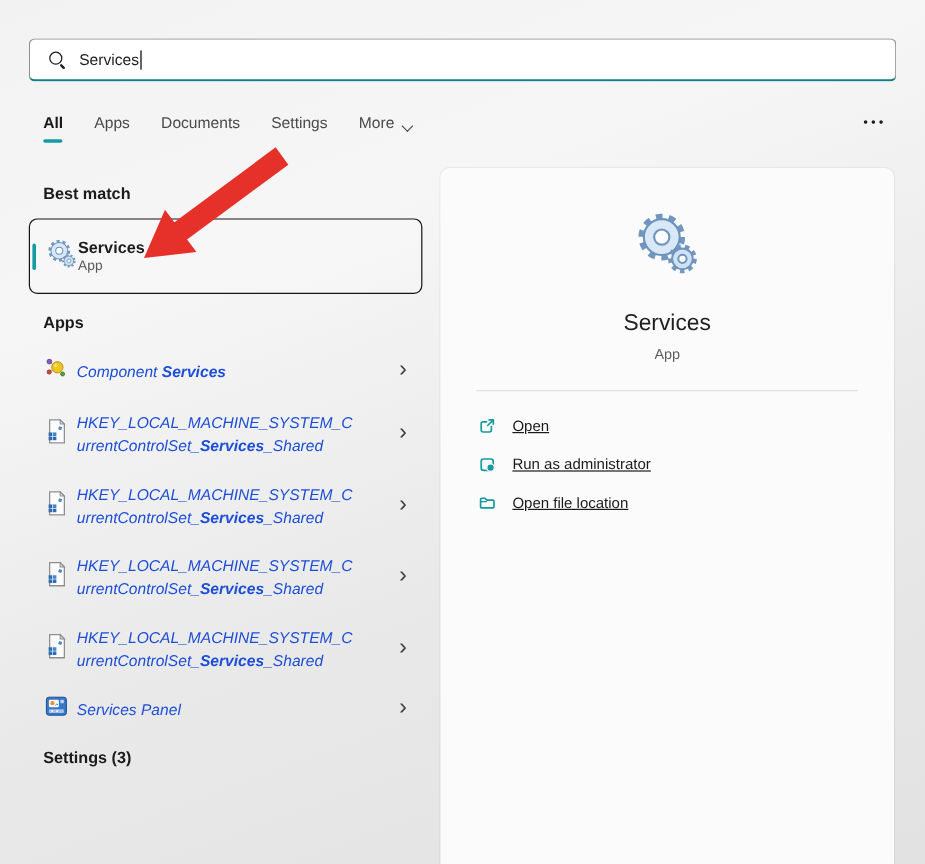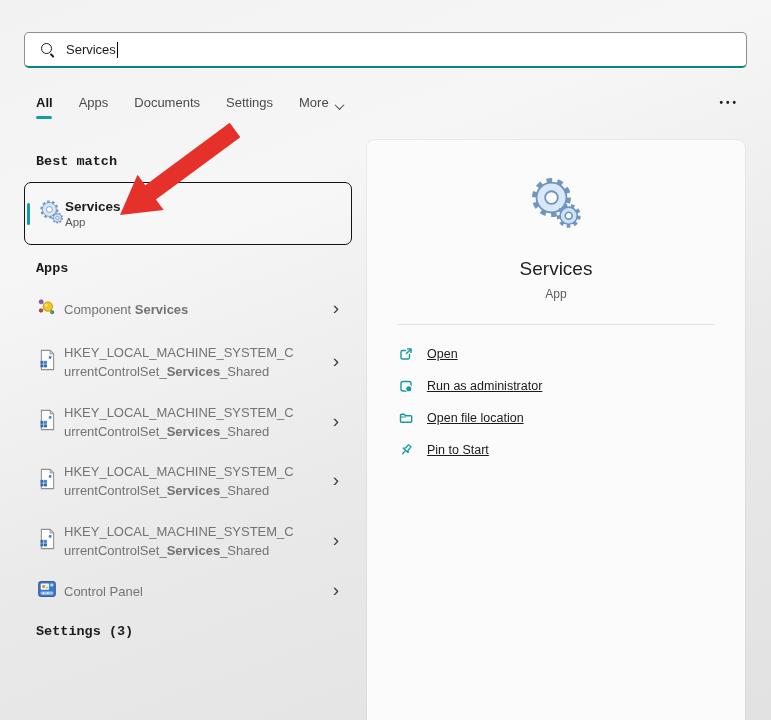--- a/index.html
+++ b/index.html
@@ -34,37 +34,37 @@
   .tab.selected .tab-pill { content:""; position:absolute; left:50%; transform:translateX(-50%);
     bottom:0; width:16px; height:3px; border-radius:2px; background:var(--accent); display:block; }
   .tab-pill { display:none; }
   .tab-more { display:flex; align-items:flex-end; gap:7px; }
   .chevron-down { width:7px; height:7px; border-right:1.4px solid #4a4a4a; border-bottom:1.4px solid #4a4a4a;
     transform:rotate(45deg) translate(-1px,-1px); margin-top:-2px; }
   .overflow-menu { position:absolute; right:32px; top:97px; font-size:10px; letter-spacing:3px;
     color:#1b1b1b; font-weight:700; }
 
   
-  .section-heading { position:absolute; left:36px; font-size:13.5px; font-weight:700; color:#1b1b1b;font-family:Liberation Mono, monospace; }
+  .section-heading { position:absolute; left:36px; font-size:13.5px; font-weight:700; color:#1b1b1b; }
 
   
   .best-match-card { position:absolute; left:24px; top:182px; width:328px; height:63px;
     border:1.8px solid #141414; border-radius:7px; background:rgba(255,255,255,0.20);
     display:flex; align-items:center; padding-left:40px; }
   .bm-accent-bar { position:absolute; left:2px; top:50%; transform:translateY(-50%);
     width:3px; height:22px; border-radius:2px; background:var(--accent); }
   .bm-icon { position:absolute; left:13px; top:50%; transform:translateY(-50%); }
   .bm-title { font-size:13.5px; font-weight:700; line-height:17px; }
   .bm-sub { font-size:11.5px; color:#585858; line-height:15px; }
 
   
   .result-row { position:absolute; left:24px; width:328px; display:flex; align-items:center;
     padding-left:40px; }
   .row-icon { position:absolute; left:13px; top:50%; transform:translateY(-50%); }
-  .row-text { font-size:13px; line-height:19px; color:#737373; width:248px; }
+  .row-text { font-size:13px; line-height:19px; color:#1d4ed8; width:248px;font-style:italic; }
   .row-text b { font-weight:700; }
   .chevron-right { position:absolute; right:13px; top:50%; transform:translateY(-54%);
     font-size:19px; color:#3f3f3f; font-weight:400; }
 
   
   .preview-panel { position:absolute; left:367px; top:140px; width:378px; height:580px;
     background:var(--panel-bg); border-radius:8px 8px 0 0;
     box-shadow:0 0 0 1px rgba(0,0,0,0.045); display:flex; flex-direction:column; align-items:center; }
   .preview-gears { margin-top:34px; }
   .preview-title { margin-top:22px; font-size:19px; color:#1f1f1f; }
@@ -229,21 +229,21 @@
       <rect x="2" y="3" width="20" height="18" rx="2.5" fill="#3a77c8" stroke="#1d4e8f" stroke-width="1"></rect>
       <rect x="4.5" y="5.5" width="10" height="7.5" rx="1" fill="#f5f8fc"></rect>
       <circle cx="8" cy="9" r="2.1" fill="#e8952f"></circle>
       <path d="M11 11 Q12.5 9 13.5 10.5" stroke="#3a77c8" stroke-width="1" fill="none"></path>
       <rect x="16" y="5.5" width="3.5" height="3.5" rx="0.8" fill="#bcd6f0"></rect>
       <rect x="4.5" y="15" width="15" height="3.8" rx="1" fill="#9cc3ea"></rect>
       <rect x="7" y="16" width="1.6" height="1.8" fill="#ffffff"></rect>
       <rect x="12" y="16" width="1.6" height="1.8" fill="#ffffff"></rect>
     </svg>
   </span>
-  <div class="row-text">Control Panel</div>
+  <div class="row-text">Services Panel</div>
   <span class="chevron-right">›</span>
 </div>
 
 <div class="section-heading" style="top:624px;">Settings (3)</div>
 
 <div class="preview-panel">
   <span class="preview-gears">
     <svg width="58" height="58" viewBox="0 0 64 64">
       <circle cx="27" cy="26" r="17" fill="none" stroke="#7296bf" stroke-width="9" stroke-dasharray="5.5 5.18"></circle>
       <circle cx="27" cy="26" r="16.5" fill="#d9e8f7" stroke="#6e93bd" stroke-width="2"></circle>
@@ -272,27 +272,18 @@
       </svg>
       <span class="action-label">Run as administrator</span>
     </div>
     <div class="action-row">
       <svg width="16" height="16" viewBox="0 0 16 16">
         <path d="M2.5 5.2 Q2.5 4.2 3.5 4.2 H6.1 L7.7 5.8 H12.7 Q13.7 5.8 13.7 6.8 V11.3 Q13.7 12.3 12.7 12.3 H3.5 Q2.5 12.3 2.5 11.3 Z" fill="none" stroke="var(--accent)" stroke-width="1.4" stroke-linejoin="round"></path>
         <path d="M2.5 7 H7.2" stroke="var(--accent)" stroke-width="1.2" stroke-linecap="round"></path>
       </svg>
       <span class="action-label">Open file location</span>
     </div>
-    <div class="action-row">
-      <svg width="16" height="16" viewBox="0 0 16 16">
-        <g transform="rotate(42 8 8)" fill="none" stroke="var(--accent)" stroke-width="1.3" stroke-linejoin="round" stroke-linecap="round">
-          <path d="M6.3 2.3 H9.7 V6.8 L11.4 8.5 H4.6 L6.3 6.8 Z"></path>
-          <path d="M8 8.5 V13"></path>
-        </g>
-      </svg>
-      <span class="action-label">Pin to Start</span>
-    </div>
   </div>
 </div>
 
 <svg class="arrow-overlay" viewBox="0 0 771 720">
   <polygon points="229.7,122.8 145.3,185.2 137.5,174.7 120,215 163.7,210.1 155.9,199.6 240.3,137.2" fill="var(--arrow-red)"></polygon>
 </svg>
 
 </body></html>

